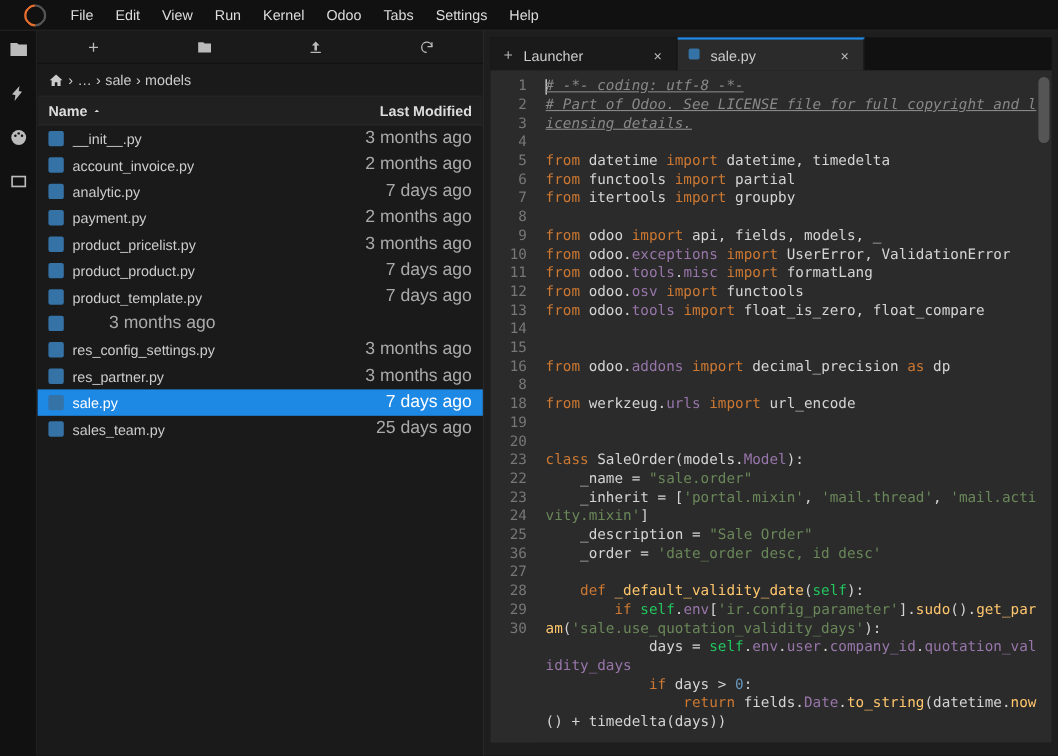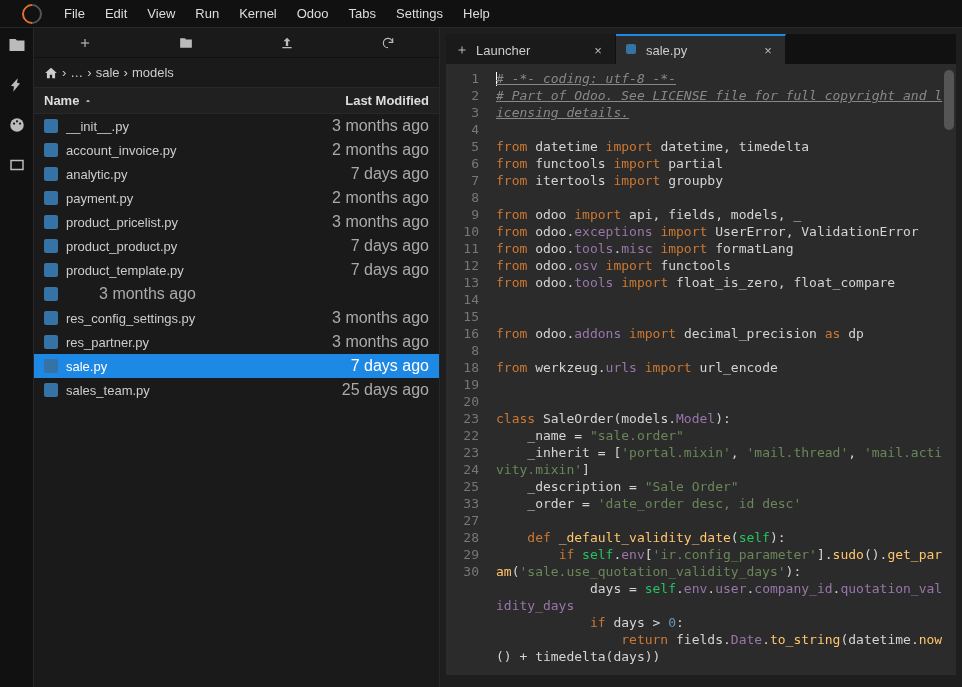--- a/index.html
+++ b/index.html
@@ -321,21 +321,21 @@
             <div>16</div>
             <div>8</div>
             <div>18</div>
             <div>19</div>
             <div>20</div>
             <div>23</div>
             <div>22</div>
             <div>23</div>
             <div>24</div>
             <div>25</div>
-            <div>33</div>
+            <div>36</div>
             <div>27</div>
             <div>28</div>
             <div>29</div>
             <div>30</div>
           </div>
         <div class="codearea" id="codearea">
             <div class="codeline"><span class="cursor"></span><span class="c1"># -*- coding: utf-8 -*-</span></div>
             <div class="codeline"><span class="c1"># Part of Odoo. See LICENSE file for full copyright and licensing details.</span></div>
             <div class="codeline">&nbsp;</div>
             <div class="codeline"><span class="kn">from</span> <span class="nn">datetime</span> <span class="kn">import</span> <span class="n">datetime</span>, <span class="n">timedelta</span></div>

